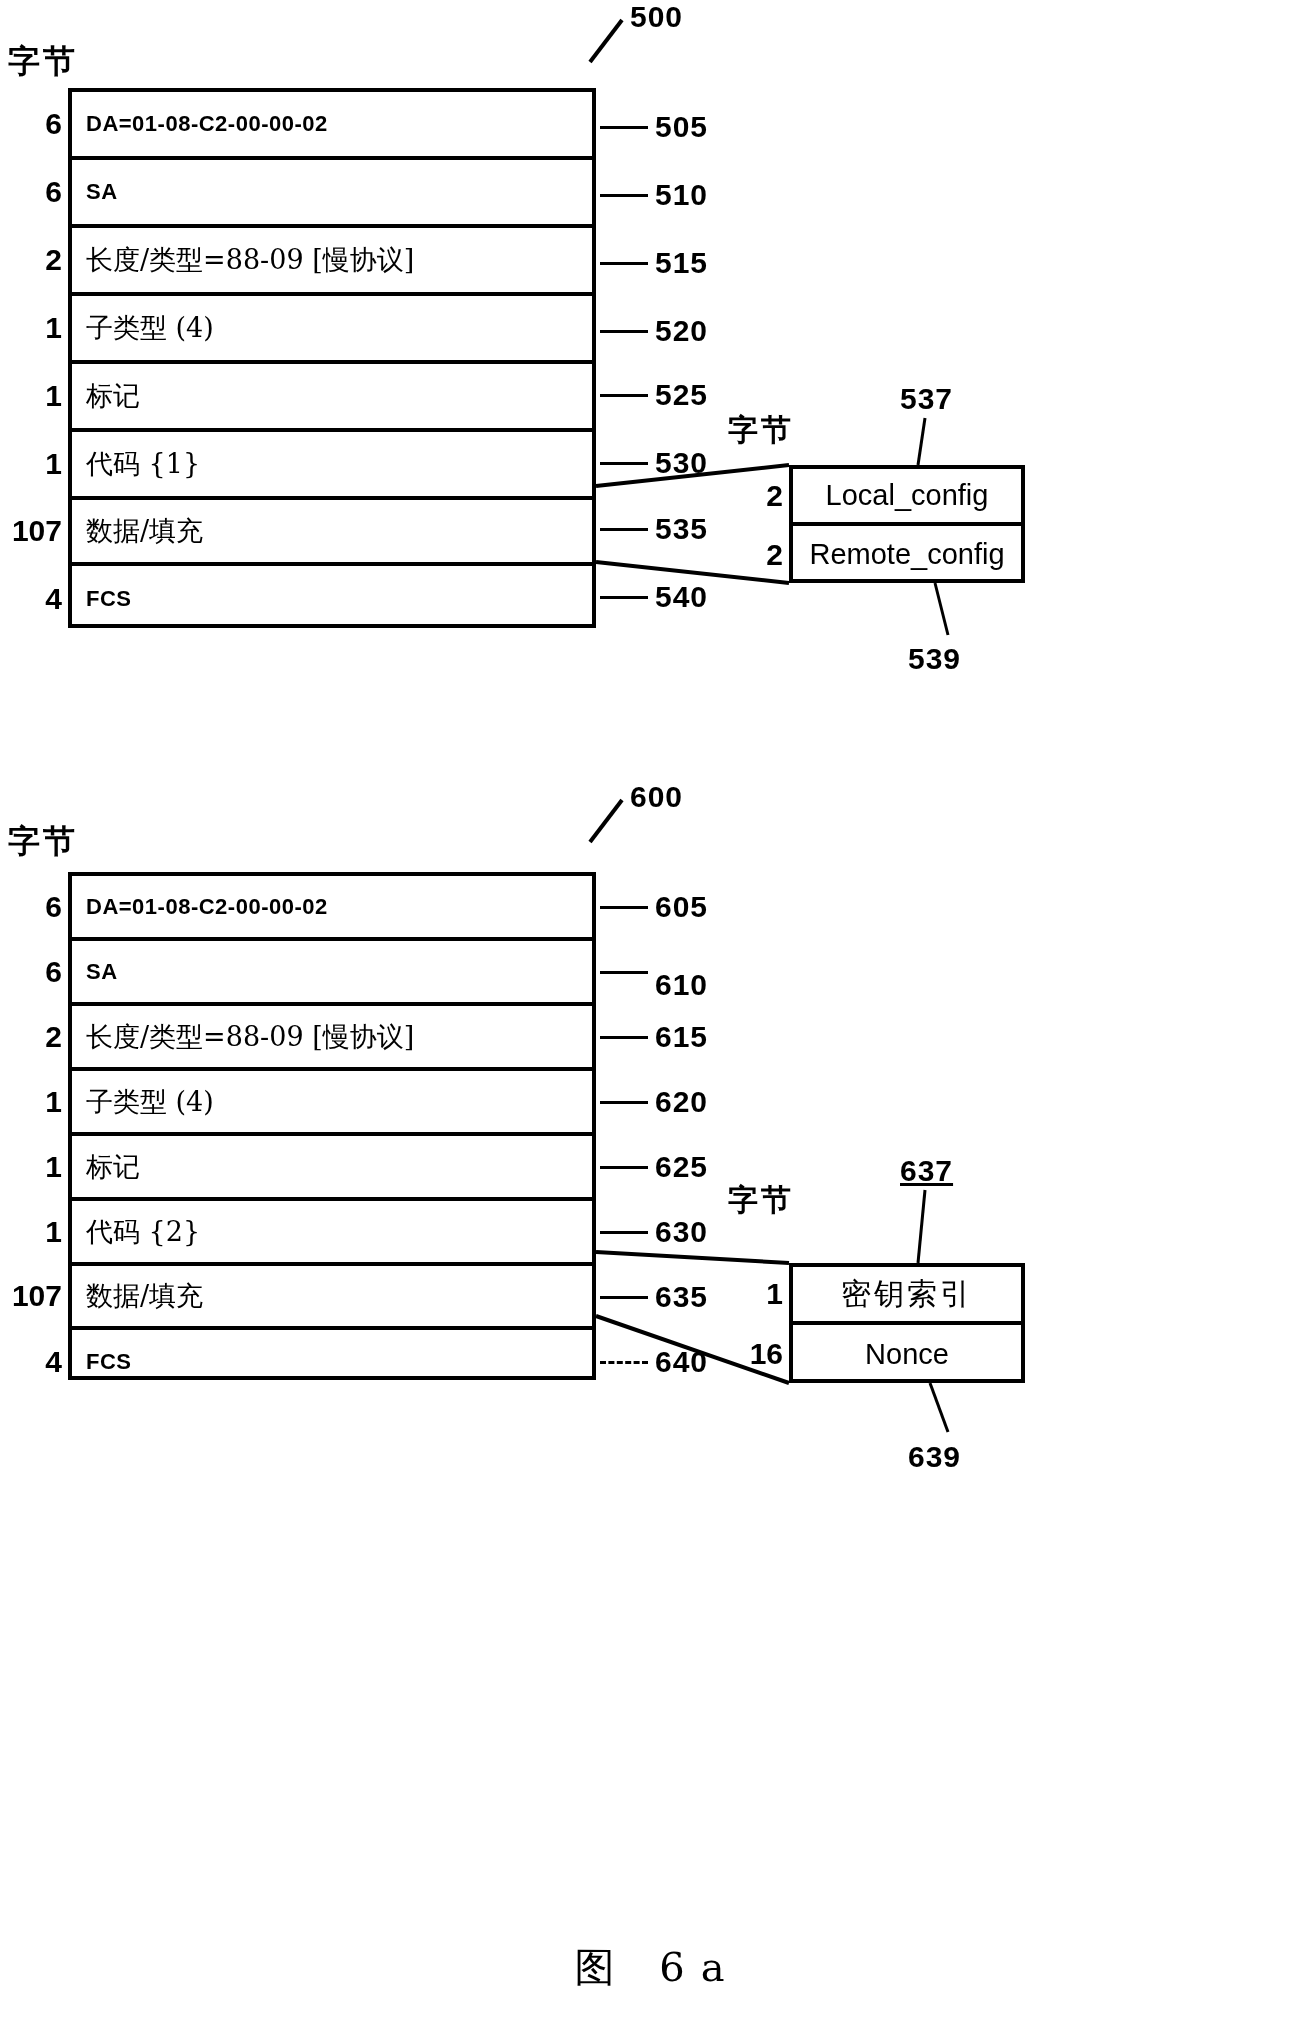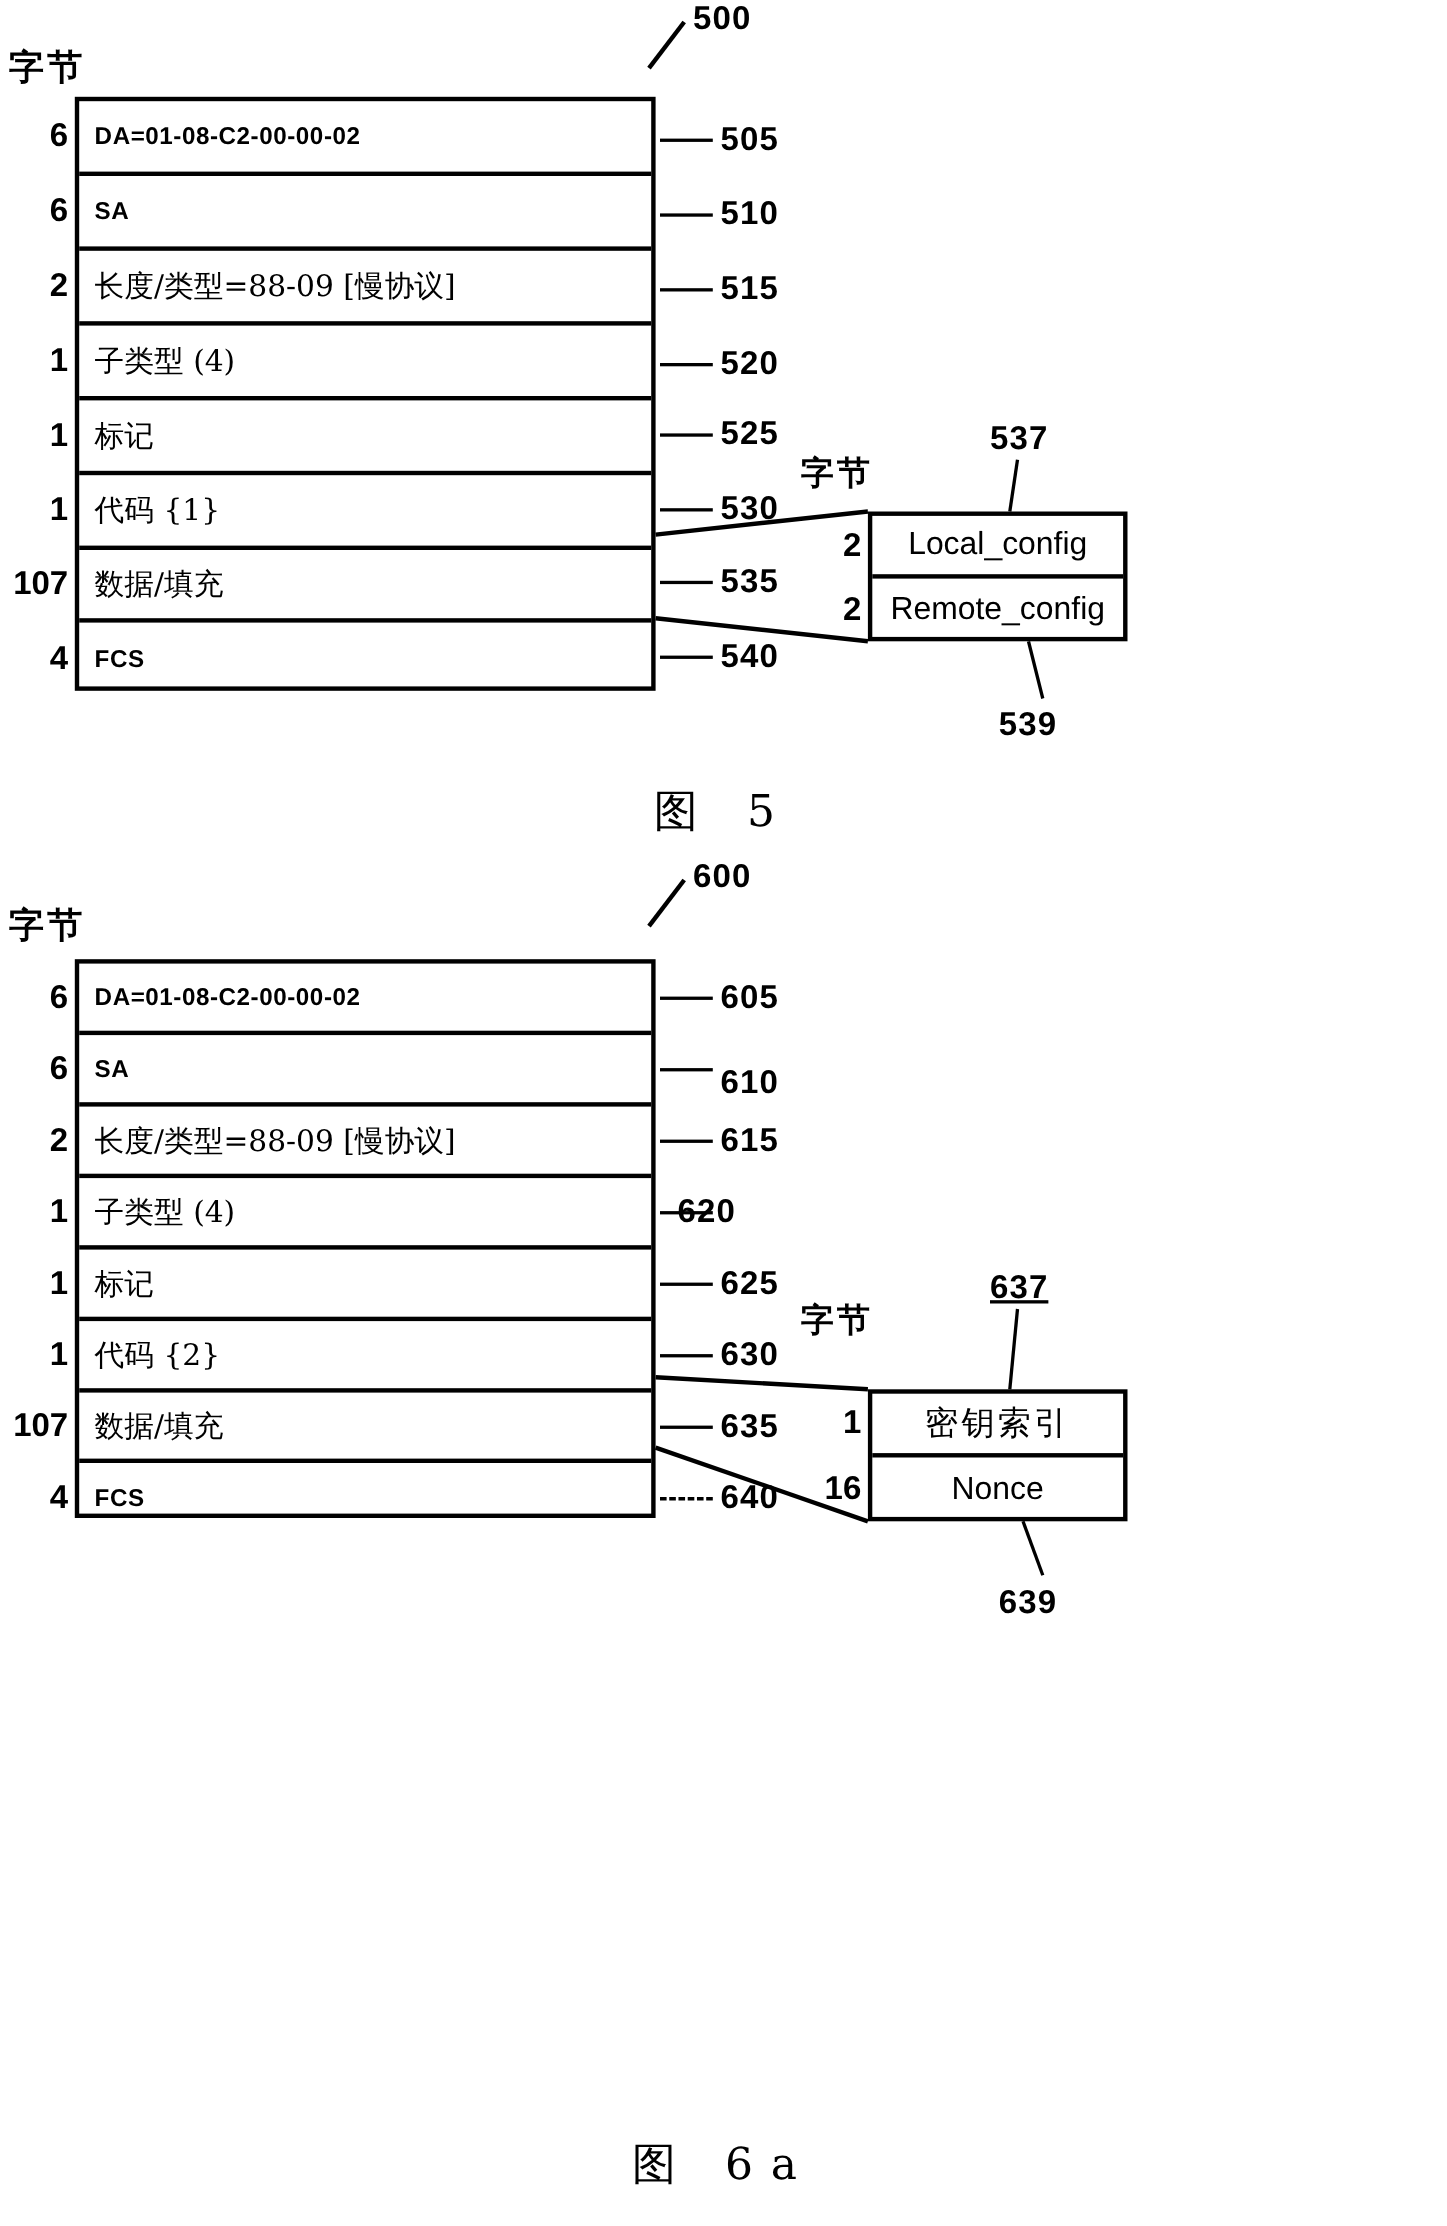--- a/index.html
+++ b/index.html
@@ -251,21 +251,20 @@
     <line x1="590" y1="62" x2="622" y2="20" stroke="#000" stroke-width="4"></line>
 
     <line x1="596" y1="486" x2="789" y2="465" stroke="#000" stroke-width="4"></line>
     <line x1="596" y1="562" x2="789" y2="583" stroke="#000" stroke-width="4"></line>
 
     <line x1="925" y1="418" x2="918" y2="465" stroke="#000" stroke-width="3"></line>
 
     <line x1="935" y1="583" x2="948" y2="635" stroke="#000" stroke-width="3"></line>
   </svg>
 
-  <div class="caption" style="top:710px;">图 5</div>
 </div>
 
 <div class="fig" id="fig6">
 
   <div class="byte-header" style="left:8px; top:40px;">字节</div>
 
   <div class="ref" style="left:630px; top:0px;">600</div>
 
   <div class="frame" style="left:68px; top:92px; width:528px; height:508px;">
 
@@ -313,21 +312,21 @@
   <div class="leader" style="left:600px; top:126px; width:48px;"></div>
   <div class="ref" style="left:655px; top:110px;">605</div>
 
   <div class="leader" style="left:600px; top:191px; width:48px;"></div>
   <div class="ref" style="left:655px; top:188px;">610</div>
 
   <div class="leader" style="left:600px; top:256px; width:48px;"></div>
   <div class="ref" style="left:655px; top:240px;">615</div>
 
   <div class="leader" style="left:600px; top:321px; width:48px;"></div>
-  <div class="ref" style="left:616px; top:305px;text-align:right;">620</div>
+  <div class="ref" style="left:655px; top:305px;text-align:right;">620</div>
 
   <div class="leader" style="left:600px; top:386px; width:48px;"></div>
   <div class="ref" style="left:655px; top:370px;">625</div>
 
   <div class="leader" style="left:600px; top:451px; width:48px;"></div>
   <div class="ref" style="left:655px; top:435px;">630</div>
 
   <div class="leader" style="left:600px; top:516px; width:48px;"></div>
   <div class="ref" style="left:655px; top:500px;">635</div>
 

